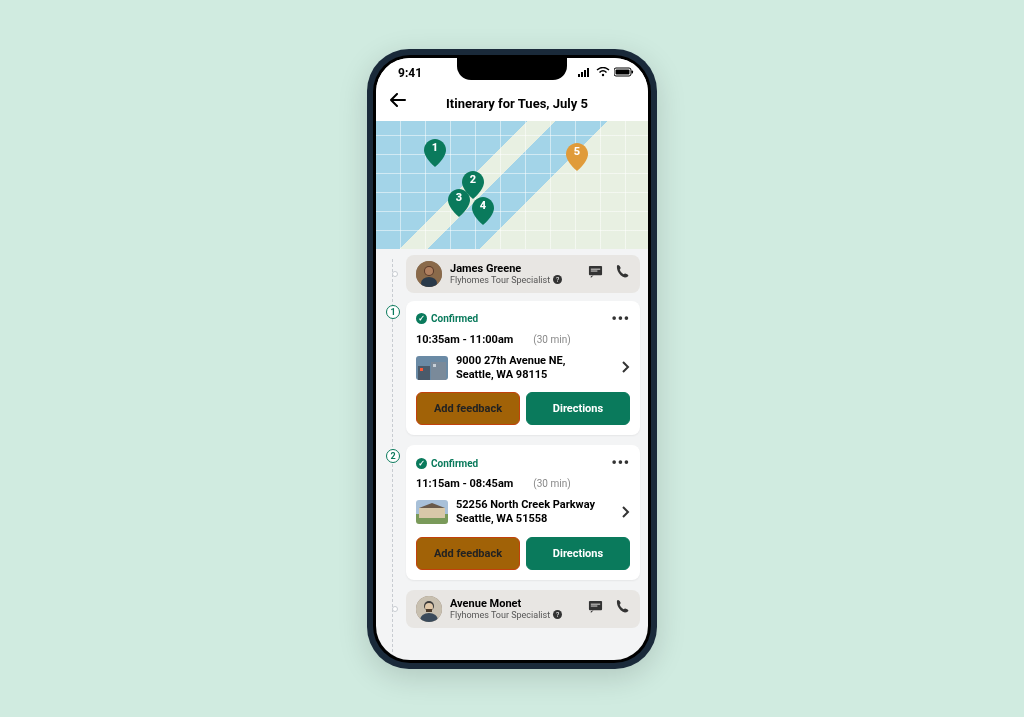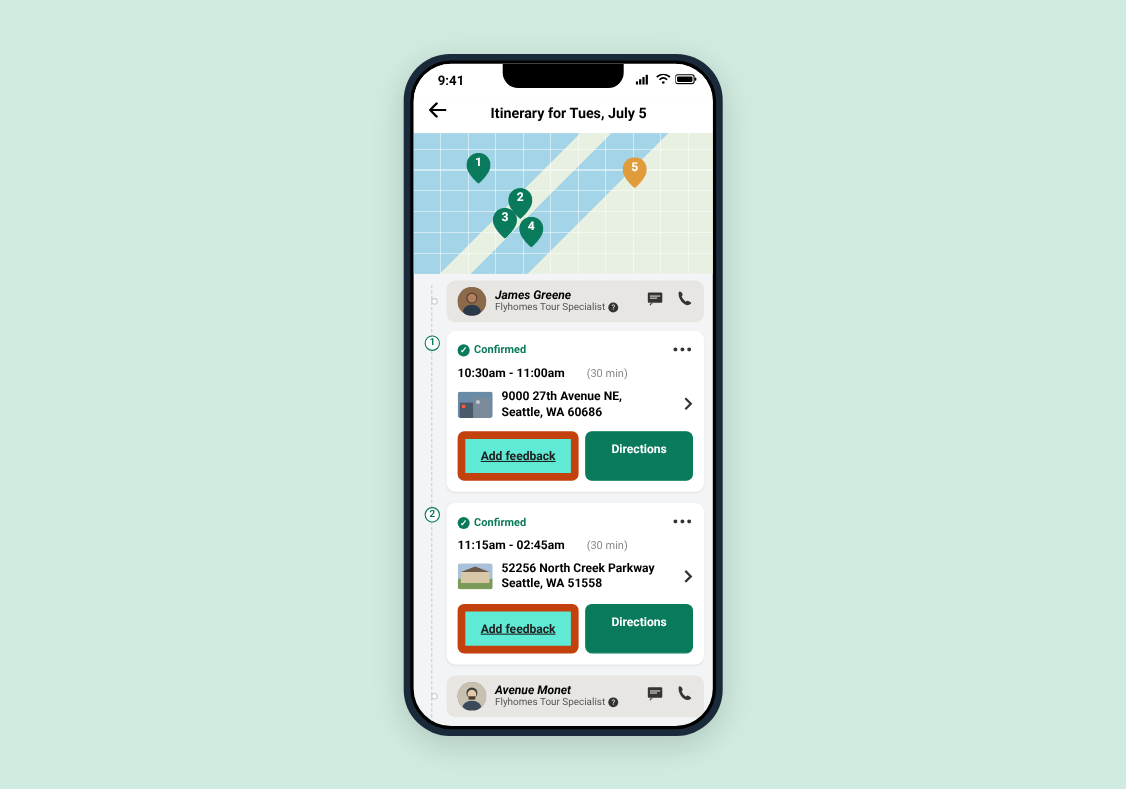--- a/index.html
+++ b/index.html
@@ -116,21 +116,21 @@
   position: absolute; left: -14px; top: 50%; transform: translateY(-50%);
   width: 6px; height: 6px; border-radius: 50%; background: #fff; border: 1px solid #c8ccd1;
 }
 .avatar {
   width: 26px; height: 26px; border-radius: 50%; overflow: hidden;
   display: flex; align-items: center; justify-content: center;
   background: #8a7a6a;
 }
 .avatar svg { width: 100%; height: 100%; }
 .specialist-info { flex: 1; }
-.specialist-name { font-size: 11px; font-weight: 700; font-style: italic; }
+.specialist-name { font-size: 11px; font-weight: 700; }
 .specialist-role { font-size: 9px; color: #555; display: flex; gap: 3px; }
 .info-icon { width: 9px; height: 9px; border-radius: 50%; background: #333; color: #fff; font-size: 7px; display: inline-flex; align-items:center; justify-content:center; }
 .spec-actions { display: flex; gap: 12px; }
 .spec-actions svg { width: 15px; height: 15px; cursor: pointer; }
 .stop-card {
   margin: 4px 0 10px 22px;
   background: #fff;
   border-radius: 8px;
   padding: 10px;
   position: relative;
@@ -150,21 +150,21 @@
 .more-btn { font-size: 14px; font-weight: 900; letter-spacing: 1px; cursor: pointer; color: #333; }
 .time-row { font-size: 11px; font-weight: 700; margin-bottom: 8px; }
 .time-row .dur { font-weight: 400; color: #888; font-size: 10px; margin-left: 20px; }
 .addr-row { display: flex; align-items: center; gap: 8px; margin-bottom: 10px; cursor: pointer; }
 .thumb { width: 32px; height: 24px; border-radius: 3px; overflow: hidden; flex-shrink: 0; }
 .thumb svg { width: 100%; height: 100%; display: block; }
 .addr { flex: 1; font-size: 11px; font-weight: 700; line-height: 1.3; }
 .chev { color: #333; }
 .btn-row { display: flex; gap: 6px; }
 .btn { flex: 1; padding: 9px 0; border-radius: 6px; font-size: 11px; font-weight: 700; text-align: center; cursor: pointer; }
-.btn-outline { background: #5eead4; border: 7px solid #c2410c; color: #222; text-decoration: underline; }
+.btn-outline { background: #a16207; border: 1px solid #c2410c; color: #222; }
 .btn-primary { background: #0a7a5c; color: #fff; border: 1px solid #0a7a5c; }
 </style>
 </head>
 <body>
 
 <div class="phone-frame">
   <div class="phone-inner">
     <div class="screen">
       <div class="notch"></div>
 
@@ -250,52 +250,52 @@
 
         <div class="stop-card">
           <div class="stop-num">1</div>
           <div class="stop-head">
             <div class="status-badge">
                 <span class="check">✓</span>
                 <span>Confirmed</span>
               </div>
             <span class="more-btn">•••</span>
           </div>
-          <div class="time-row"><span>10:30am - 11:00am</span><span class="dur">(30 min)</span></div>
+          <div class="time-row"><span>10:35am - 11:00am</span><span class="dur">(30 min)</span></div>
           <div class="addr-row">
             <div class="thumb">
                 <svg viewBox="0 0 32 24">
                   <rect width="32" height="24" fill="#6a8aa5"></rect>
                   <rect x="2" y="10" width="12" height="14" fill="#4a5a6a"></rect>
                   <rect x="15" y="6" width="15" height="18" fill="#7a8a9a"></rect>
                   <rect x="4" y="12" width="3" height="3" fill="#fa5a3a"></rect>
                   <rect x="17" y="8" width="3" height="3" fill="#c8d0d8"></rect>
                 </svg>
               </div>
-            <div class="addr"><span>9000 27th Avenue NE,</span><br><span>Seattle, WA 60686</span></div>
+            <div class="addr"><span>9000 27th Avenue NE,</span><br><span>Seattle, WA 98115</span></div>
             <span class="chev"><svg width="8" height="12" viewBox="0 0 8 12">
                   <path d="M1 1 L6 6 L1 11" stroke="#333" stroke-width="2" fill="none"></path>
                 </svg></span>
           </div>
           <div class="btn-row">
             <div class="btn btn-outline">Add feedback</div>
             <div class="btn btn-primary">Directions</div>
           </div>
         </div>
 
         <div class="stop-card">
           <div class="stop-num">2</div>
           <div class="stop-head">
             <div class="status-badge">
                 <span class="check">✓</span>
                 <span>Confirmed</span>
               </div>
             <span class="more-btn">•••</span>
           </div>
-          <div class="time-row"><span>11:15am - 02:45am</span><span class="dur">(30 min)</span></div>
+          <div class="time-row"><span>11:15am - 08:45am</span><span class="dur">(30 min)</span></div>
           <div class="addr-row">
             <div class="thumb">
                 <svg viewBox="0 0 32 24">
                   <rect width="32" height="14" fill="#a8c0d8"></rect>
                   <rect y="14" width="32" height="10" fill="#7a9a5a"></rect>
                   <rect x="3" y="8" width="26" height="10" fill="#d8c8a8"></rect>
                   <polygon points="3,8 16,3 29,8" fill="#6a5a4a"></polygon>
                 </svg>
               </div>
             <div class="addr"><span>52256 North Creek Parkway</span><br><span>Seattle, WA 51558</span></div>

